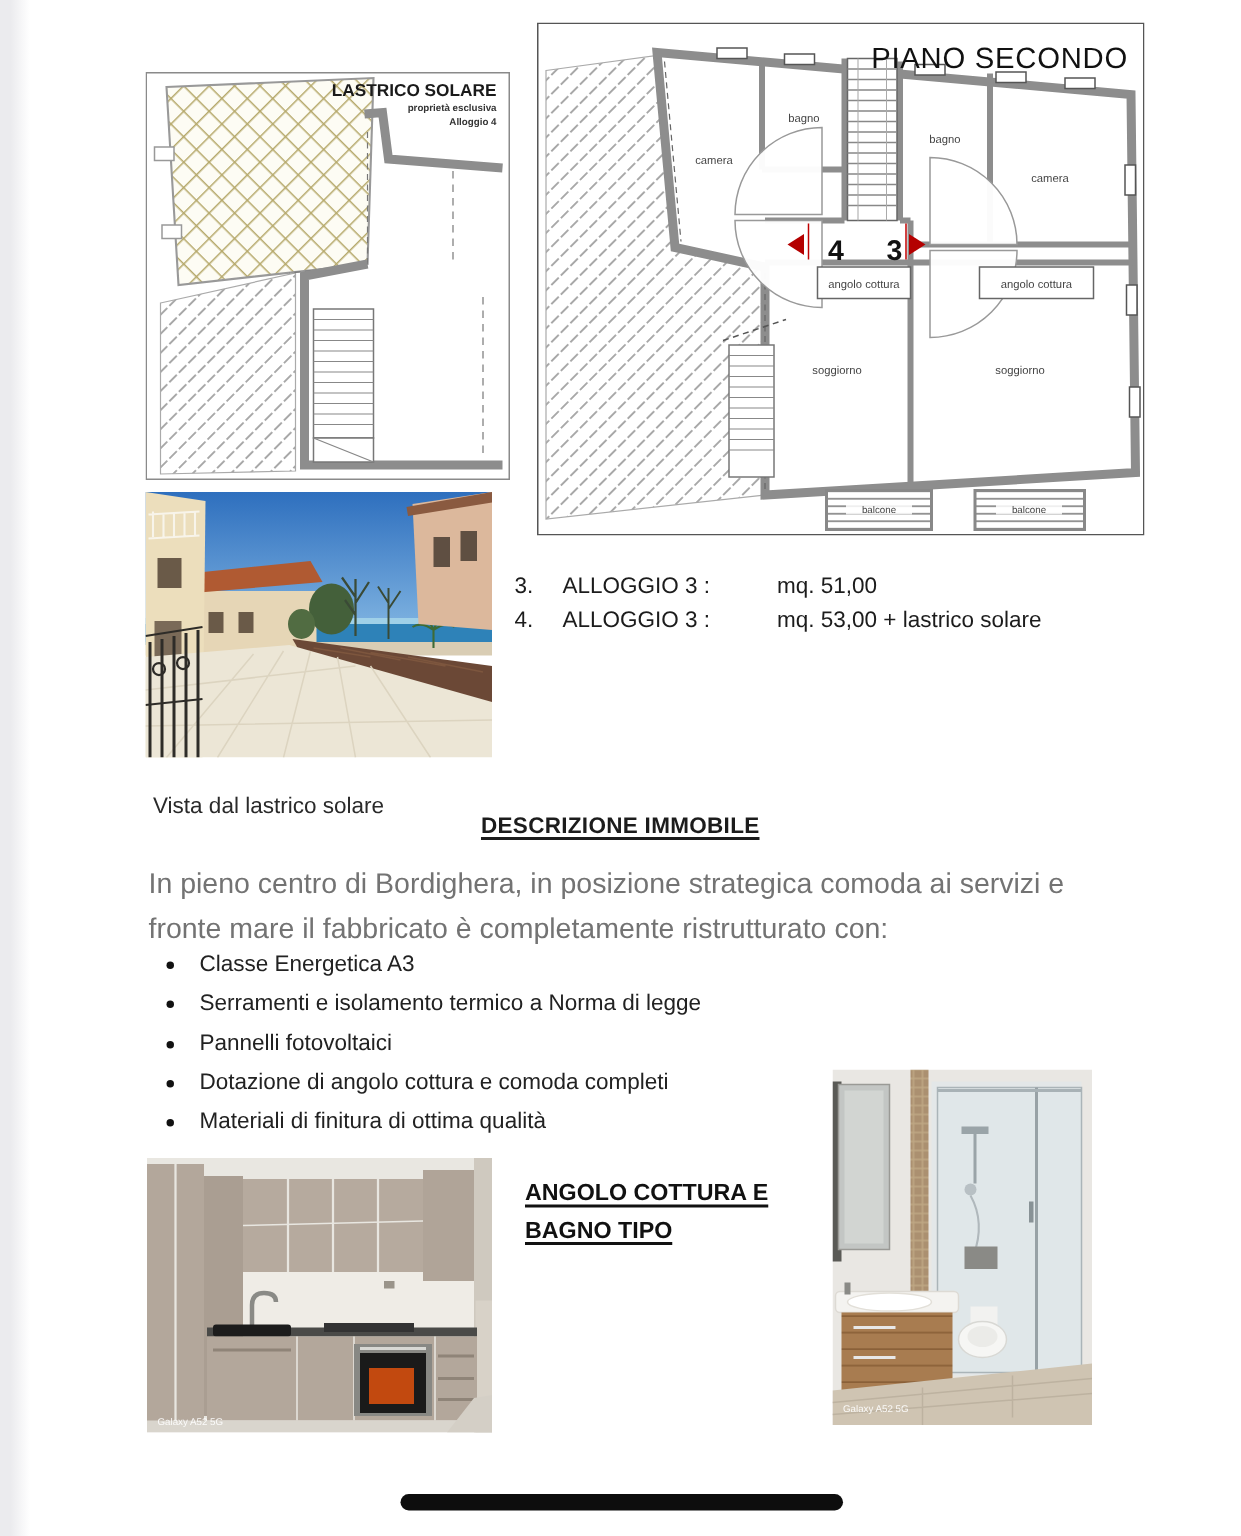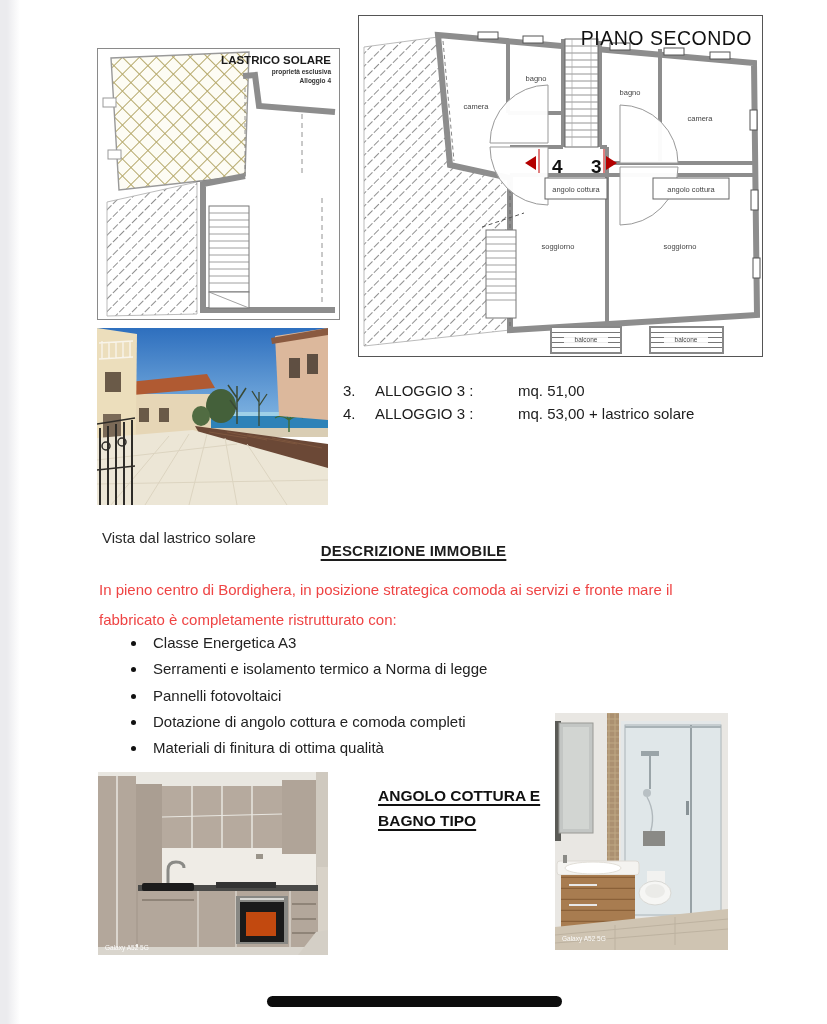--- a/index.html
+++ b/index.html
@@ -32,28 +32,28 @@
   .apt-row { display:flex; height:23px; align-items:center; }
   .apt-num { width:32px; }
   .apt-name { width:143px; }
 
   
   .desc-heading {
     left:0; top:542px; width:827px; text-align:center;
     font-size:15px; font-weight:bold; letter-spacing:.2px;
   }
   .desc-heading span { text-decoration:underline; text-underline-offset:3px; text-decoration-thickness:1.5px; }
-  .desc-intro { left:99px; top:575px; width:640px; font-size:15px; line-height:29.5px; color:#ef4444; }
-
-  .bullet-list { left:129px; top:633px; list-style:none; margin:0; padding:0; }
+  .desc-intro { left:99px; top:575px; width:640px; font-size:19px; line-height:29.5px; color:#737373; }
+
+  .bullet-list { left:109px; top:633px; list-style:none; margin:0; padding:0; }
   .bullet-item { display:flex; align-items:flex-start; font-size:15px; line-height:20px; margin-bottom:6.3px; color:#222; }
   .bullet-dot { flex:0 0 auto; width:5px; height:5px; border-radius:50%; background:#111; margin:8px 17px 0 2px; }
 
   .photos-heading { left:350px; top:784px; font-size:15.5px; font-weight:bold; line-height:24.5px; color:#111; }
-  .photos-heading div { text-decoration:underline; text-underline-offset:3px; text-decoration-thickness:1.5px;margin-left:28px; }
+  .photos-heading div { text-decoration:underline; text-underline-offset:3px; text-decoration-thickness:1.5px; }
 
   .redact-bar { left:267px; top:996px; width:295px; height:11px; border-radius:6px; background:#0d0d0d; }
 </style>
 </head>
 <body>
 
 <div class="abs scan-strip"></div>
 
 <svg class="abs plan-left" viewBox="0 0 243 272">
   <defs>

